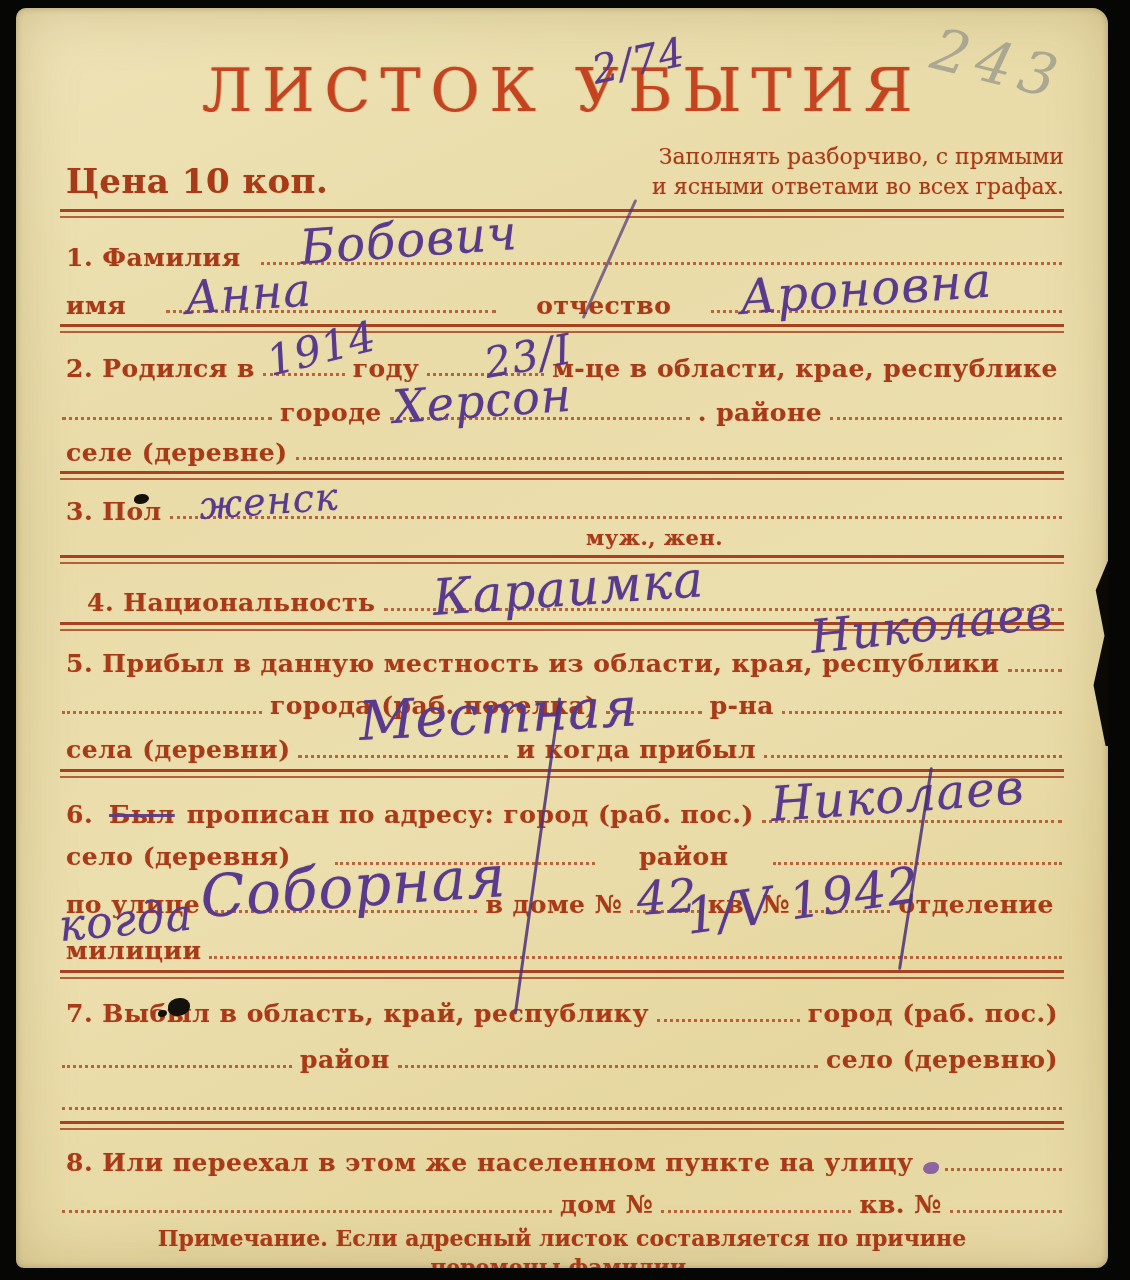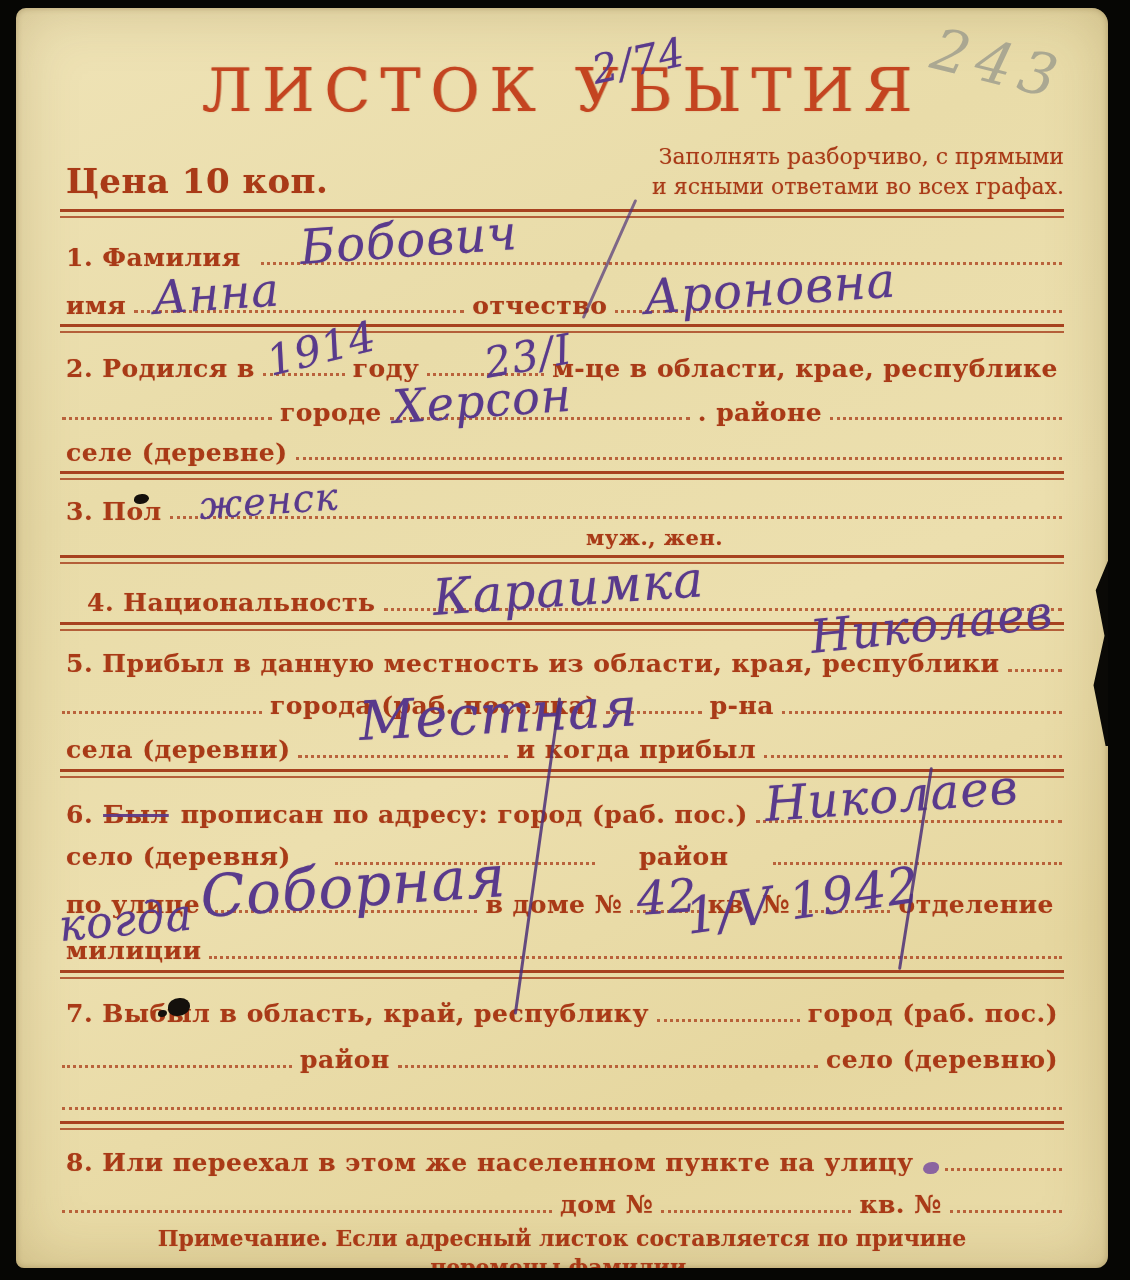--- a/index.html
+++ b/index.html
@@ -77,21 +77,21 @@
     </div>
 
     <div class="rule" style="margin-top:8px;"></div>
 
     <div class="line" style="min-height:44px;gap:12px;">
       <span class="lbl">1. Фамилия</span>
       <span class="slot grow">
         <span class="hw" style="font-size:48px; position:absolute; left:40px; bottom:0;">Бобович</span>
       </span>
     </div>
-    <div class="line" style="min-height:44px;">
+    <div class="line" style="min-height:44px;gap:32px;">
       <span class="lbl">имя</span>
       <span class="slot" style="width:330px;">
         <span class="hw" style="font-size:46px; position:absolute; left:20px; bottom:-2px;">Анна</span>
       </span>
       <span class="lbl">отчество</span>
       <span class="slot grow">
         <span class="hw" style="font-size:48px; position:absolute; left:30px; bottom:-2px;">Ароновна</span>
       </span>
     </div>
 
@@ -163,21 +163,21 @@
       <span class="ul" style="width:210px;"></span>
       <span class="lbl">и когда прибыл</span>
       <span class="ul grow"></span>
       <span class="hw abs" style="font-size:54px; left:300px; top:-20px; transform:rotate(-3deg);">Местная</span>
     </div>
 
     <div class="rule"></div>
 
     <div class="line" style="min-height:42px;">
       <span class="lbl" style="margin-right:2px;">6.</span>
-      <span class="lbl struck" style="margin-left:8px;">Был</span>
+      <span class="lbl struck" style="margin-left:14px;">Был</span>
       <span class="lbl">прописан по адресу: город (раб. пос.)</span>
       <span class="slot grow">
         <span class="hw" style="font-size:48px; position:absolute; left:10px; bottom:0;">Николаев</span>
       </span>
     </div>
     <div class="line" style="min-height:38px;gap:36px;">
       <span class="lbl">село (деревня)</span>
       <span class="ul" style="width:260px;"></span>
       <span class="lbl">район</span>
       <span class="ul grow"></span>

